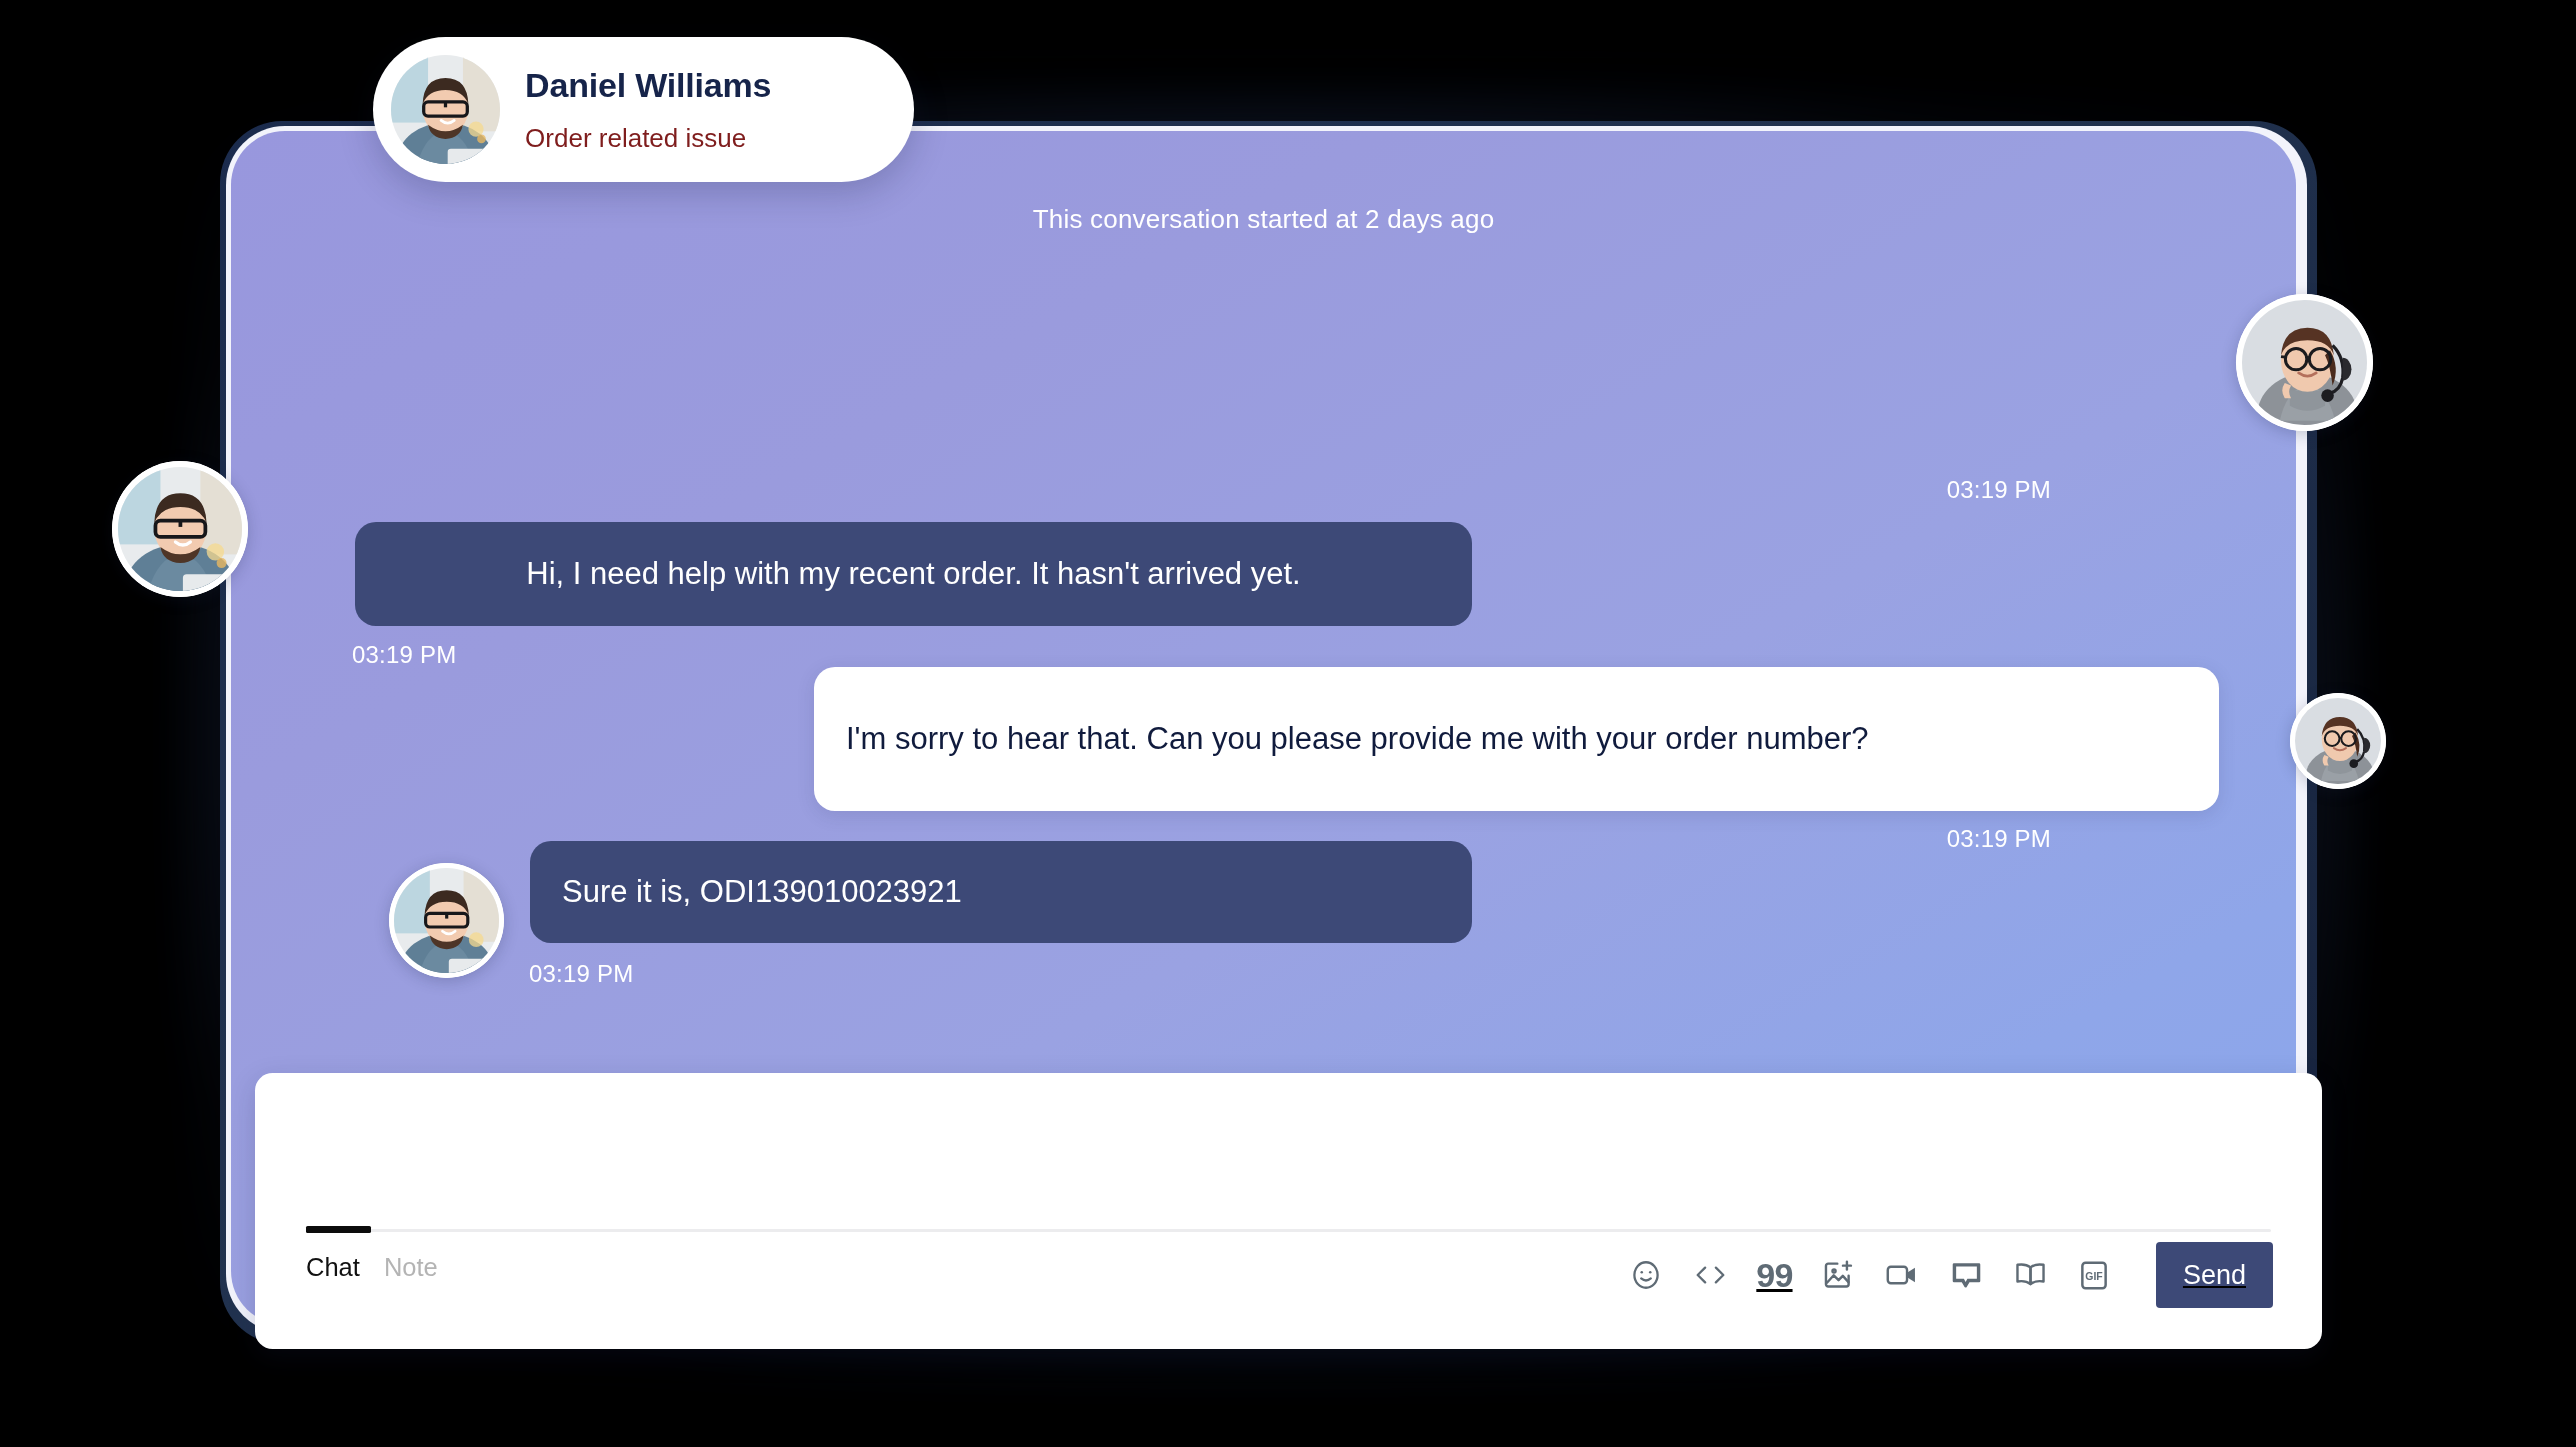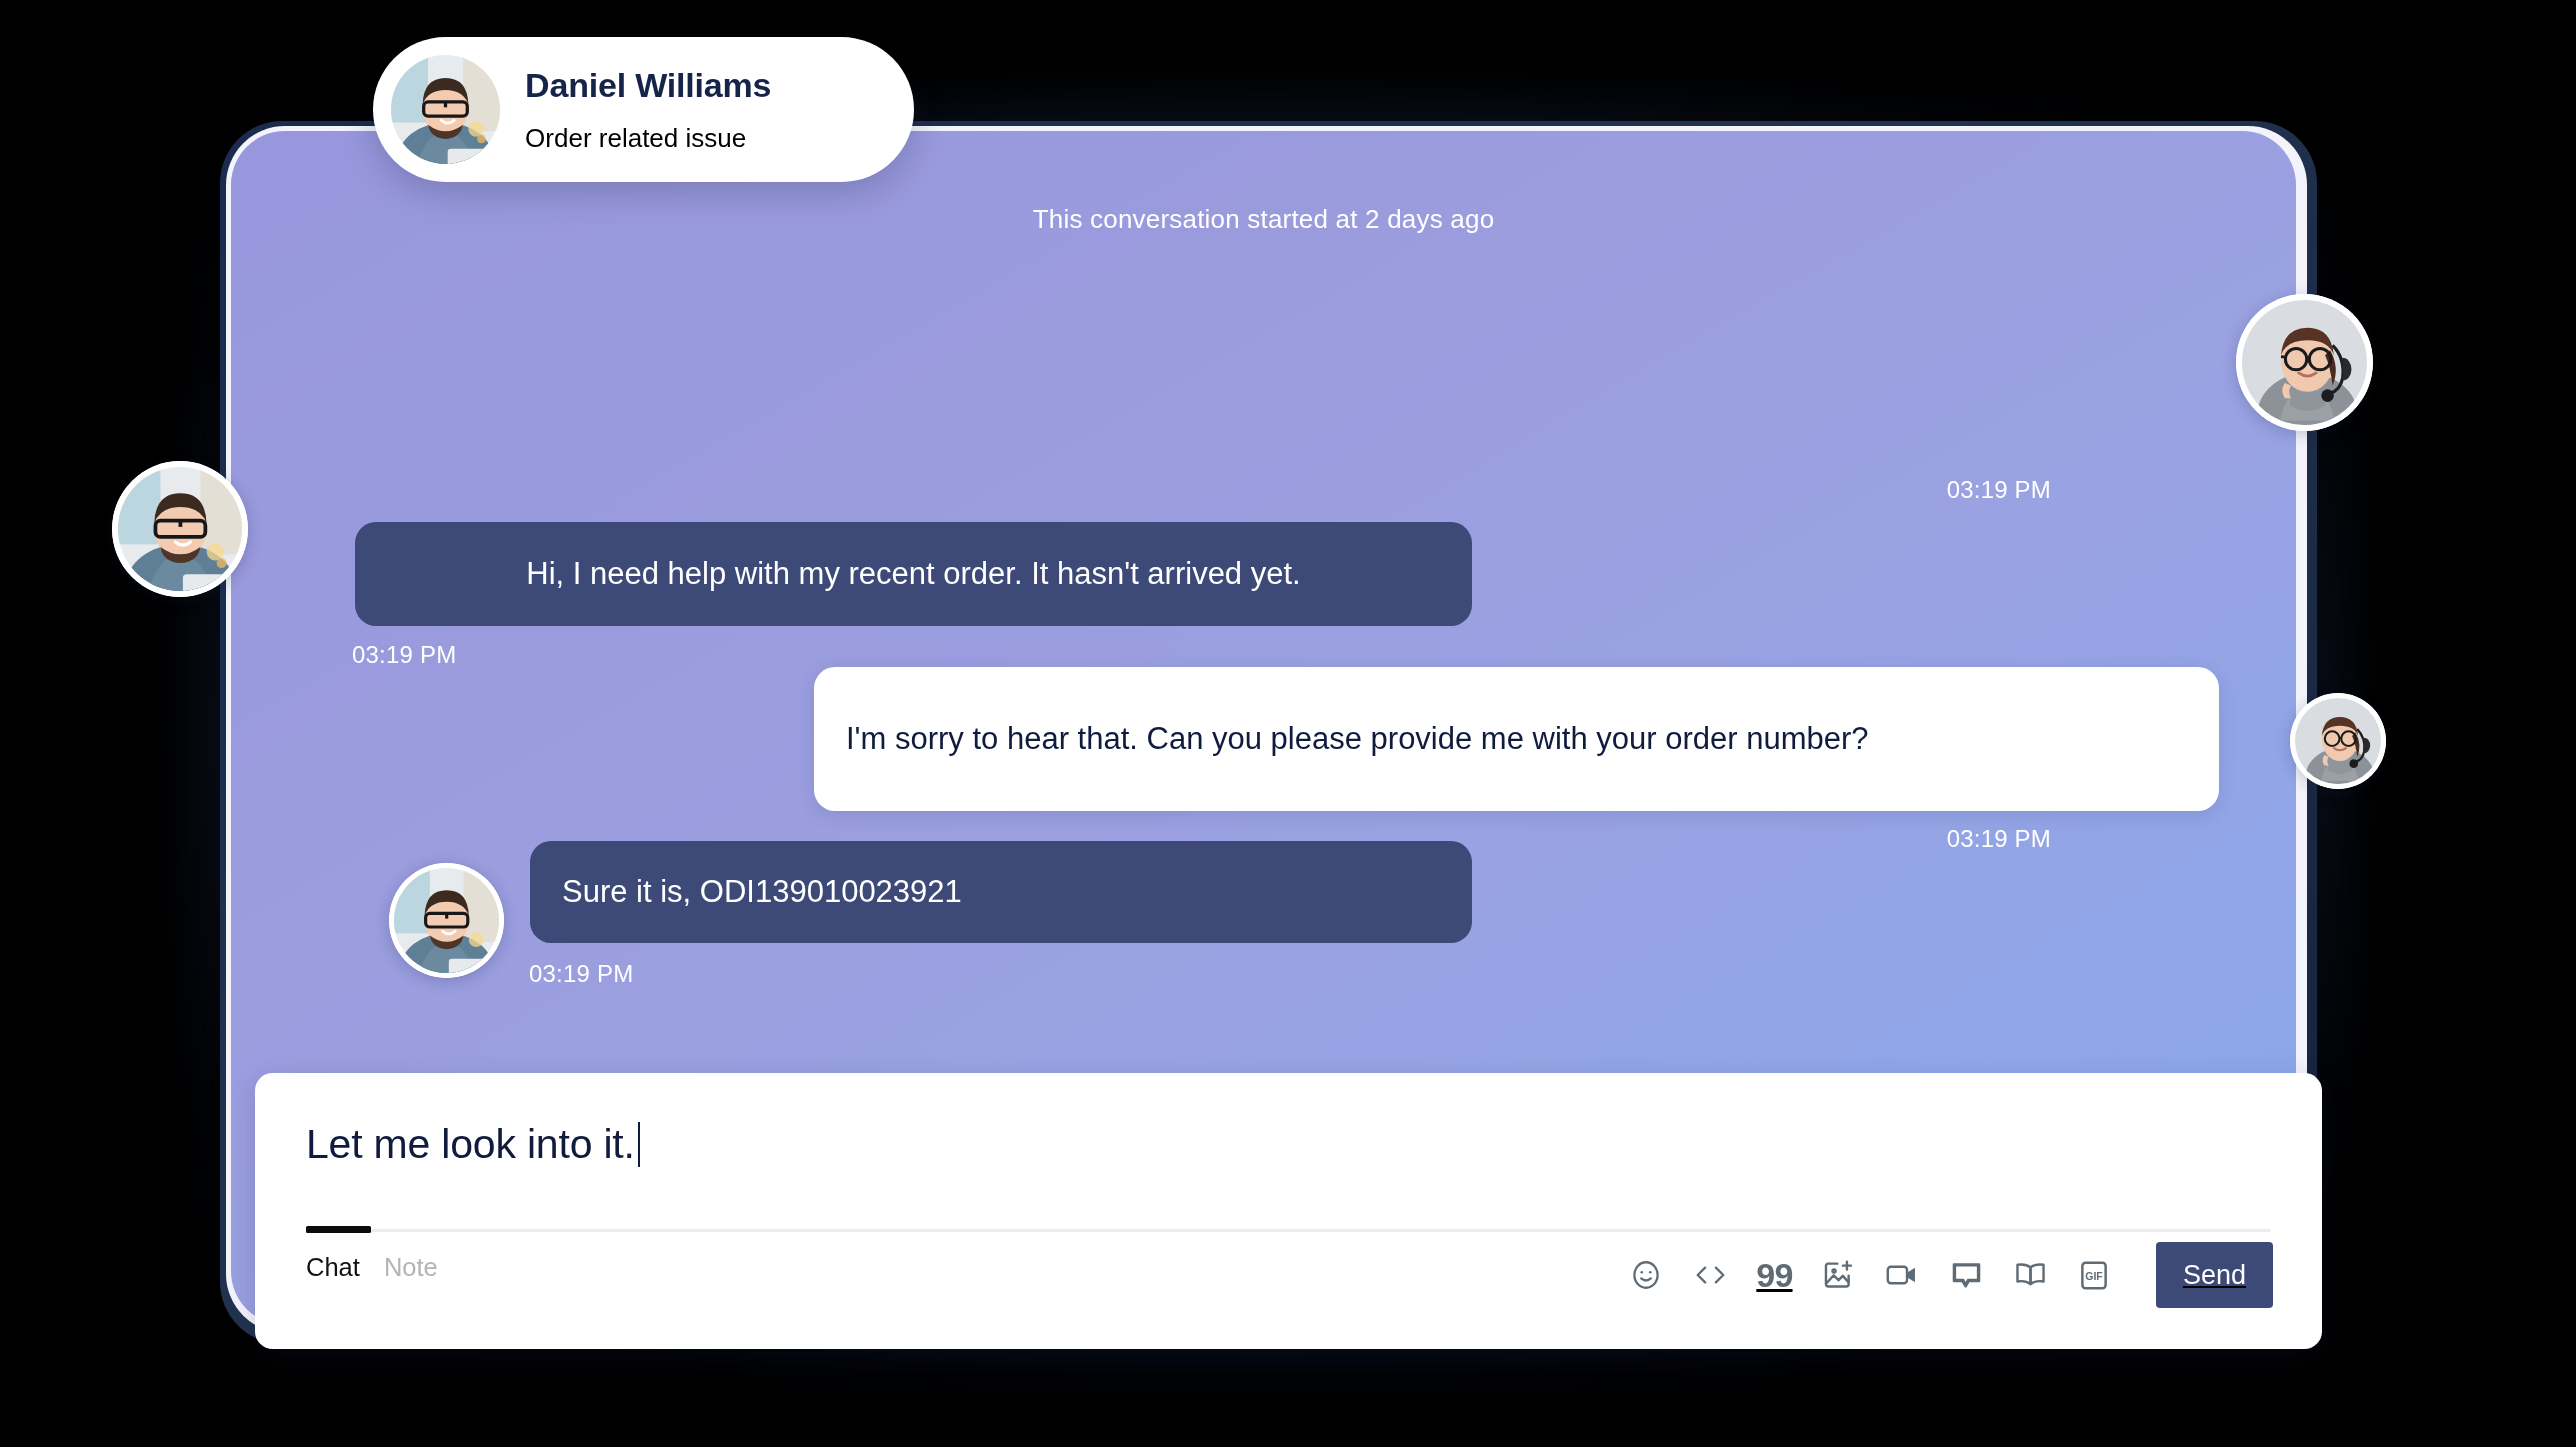--- a/index.html
+++ b/index.html
@@ -161,21 +161,21 @@
   }
   .header-meta { margin-left: 25.5px; }
   .header-name {
     color: #16244a;
     font-size: 34px;
     font-weight: 700;
     letter-spacing: -0.2px;
     line-height: 1.15;
   }
   .header-sub {
-    color: #000000;
+    color: #7f1d1d;
     font-size: 26px;
     font-weight: 400;
     margin-top: 19px;
     line-height: 1.15;
   }
 
   
   .composer {
     position: absolute;
     left: 255px;
@@ -419,24 +419,20 @@
         <circle cx="83" cy="77" r="4" fill="#e8b860" opacity="0.8"></circle>
       </svg>
     </div>
     <div class="header-meta">
       <div class="header-name">Daniel Williams</div>
       <div class="header-sub">Order related issue</div>
     </div>
   </div>
 
   <div class="composer">
-    <div class="composer-text">
-      <span>Let me look into it.</span>
-        <span class="caret"></span>
-    </div>
 
     <div class="composer-divider"></div>
     <div class="tab-indicator"></div>
 
     <div class="tabs">
       <div class="tab active">Chat</div>
       <div class="tab inactive">Note</div>
     </div>
 
     <div class="tool-row">

